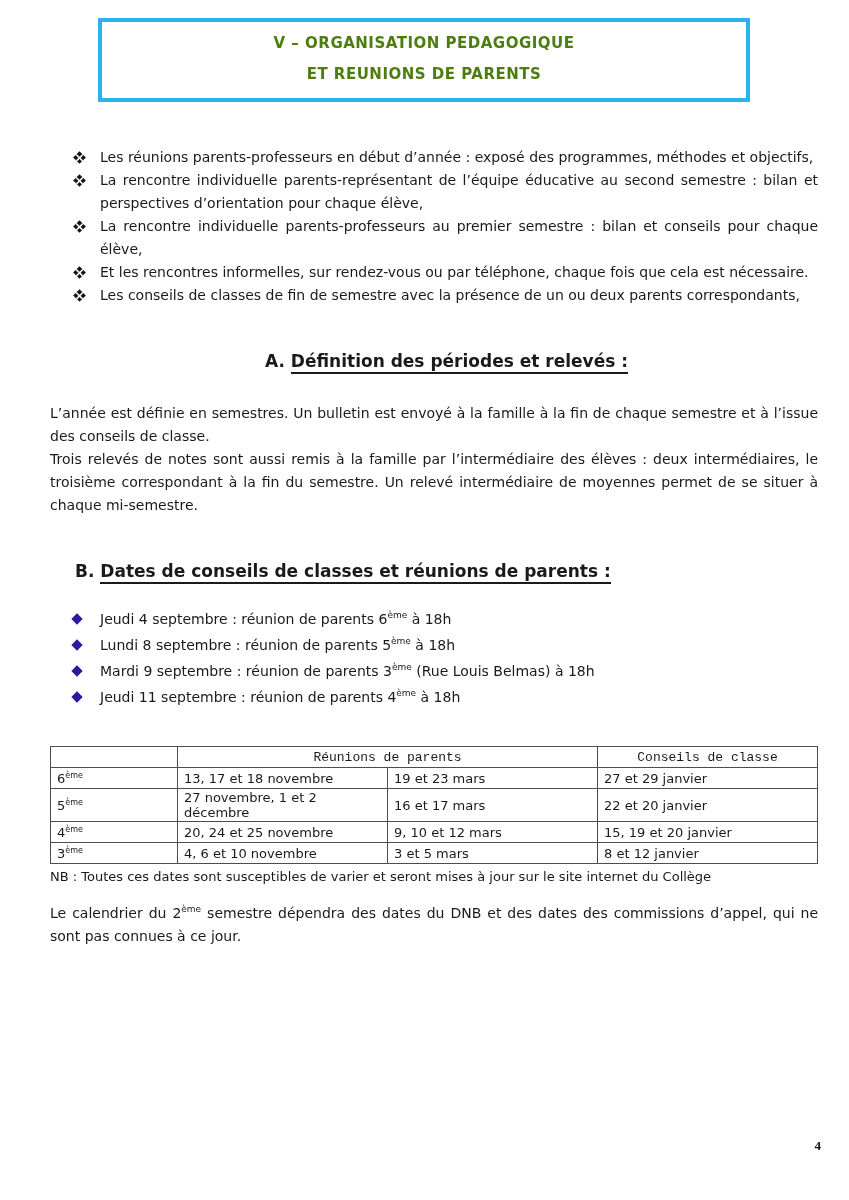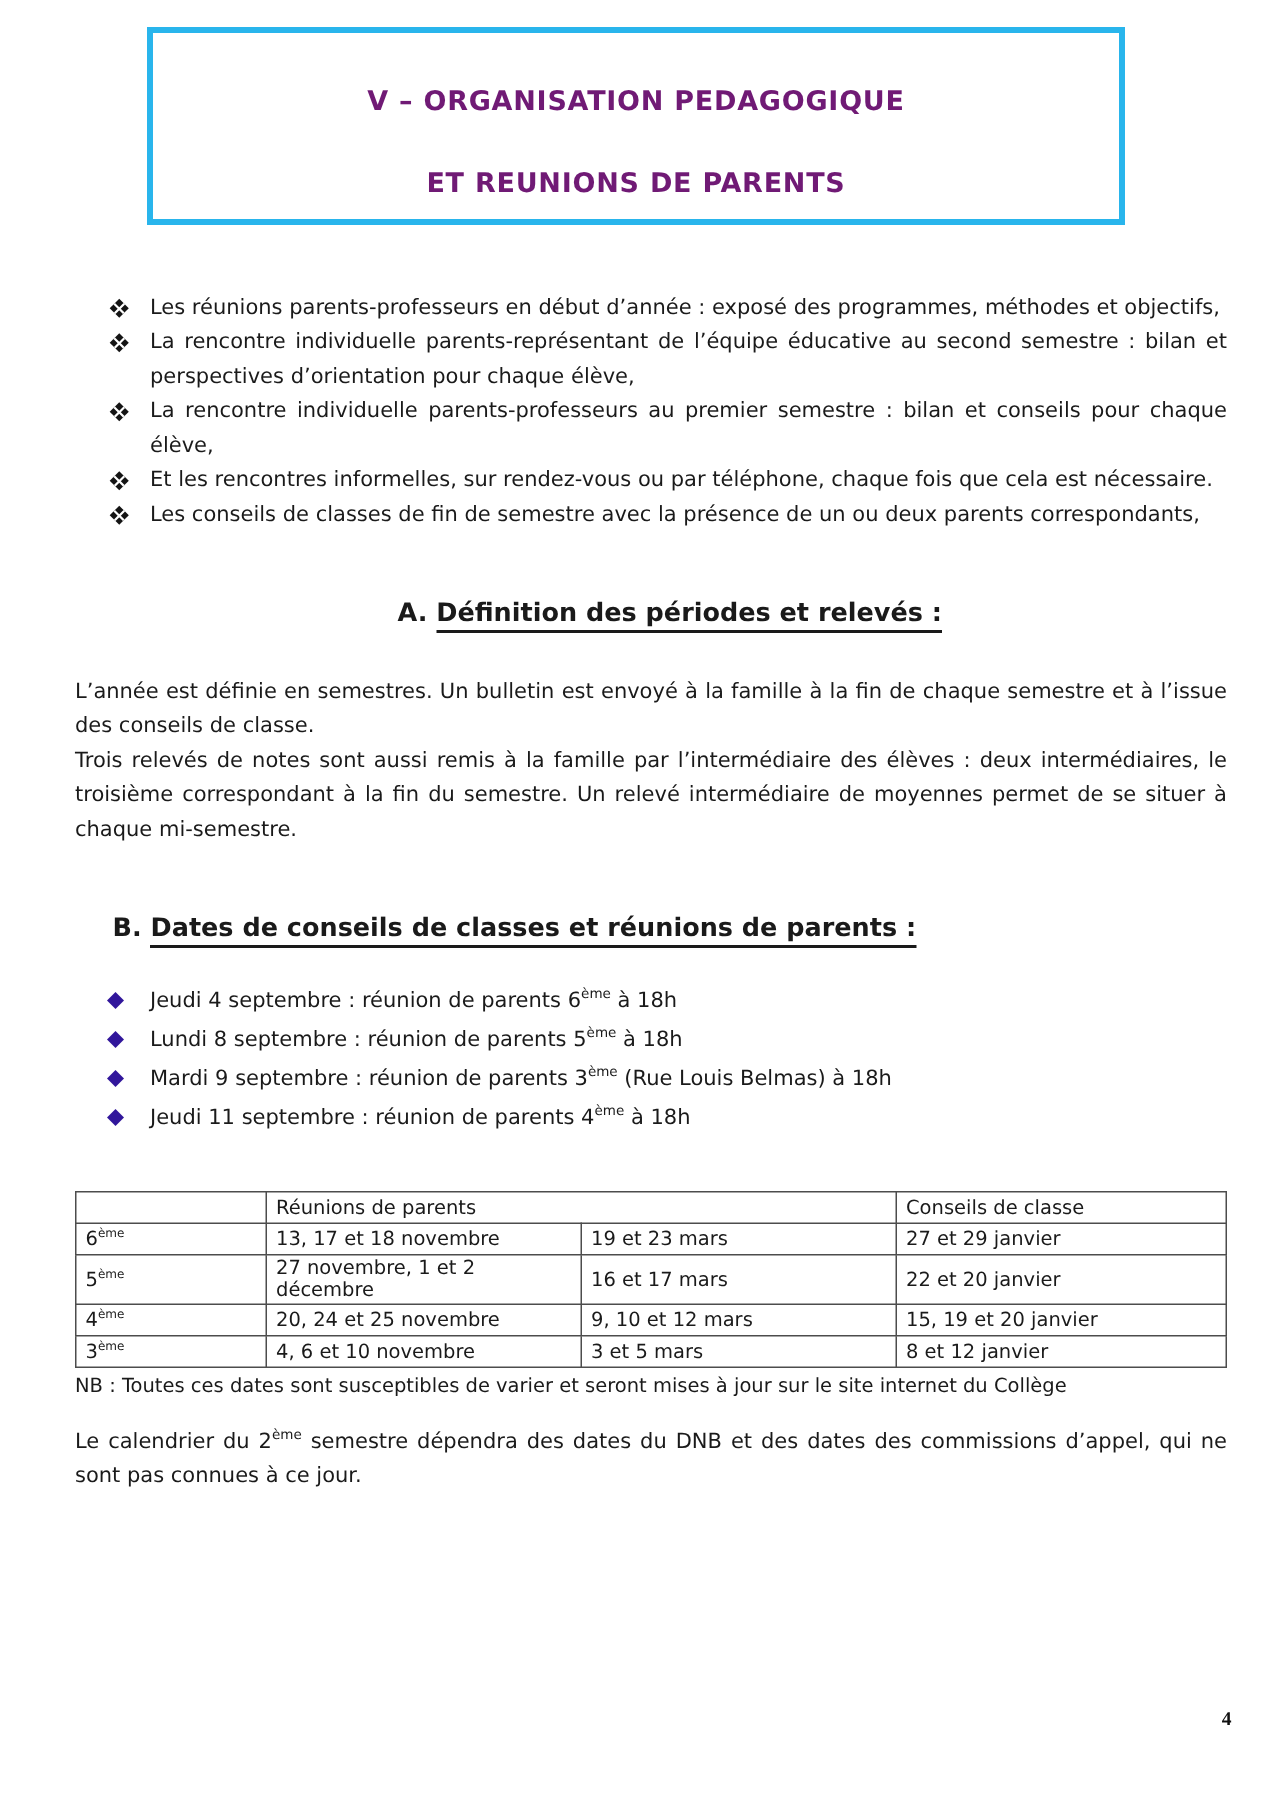--- a/index.html
+++ b/index.html
@@ -16,26 +16,25 @@
   
   .title-box {
     width: 636px;
     margin-left: 48px;
     border: 4px solid #29B5EC;
     text-align: center;
     padding: 6px 4px 8px 4px;
     box-sizing: content-box;
   }
   .title-line {
-    color: #701a75;
+    color: #4d7c0f;
     font-weight: bold;
-    font-size: 18px;
+    font-size: 15px;
     line-height: 31px;
     letter-spacing: 0.5px;
-    margin-top: 24px;
   }
 
   
   .intro-list { margin-top: 44px; }
   .intro-item {
     display: flex;
     align-items: flex-start;
     font-size: 14px;
     line-height: 23px;
     text-align: justify;
@@ -109,21 +108,21 @@
     width: 768px;
     border-collapse: collapse;
     font-size: 13px;
   }
   .dates-table td {
     border: 1px solid #4d4d4d;
     height: 18px;
     padding: 1px 6px;
     vertical-align: middle;
   }
-  .dates-table td.center { text-align: left; }
+  .dates-table td.center { text-align: center; font-family: Liberation Mono, monospace; }
   .dates-table sup { font-size: 8px; }
 
   .nb-line {
     margin-top: 3px;
     font-size: 13px;
     line-height: 19px;
   }
 
   .closing-block {
     margin-top: 16px;

